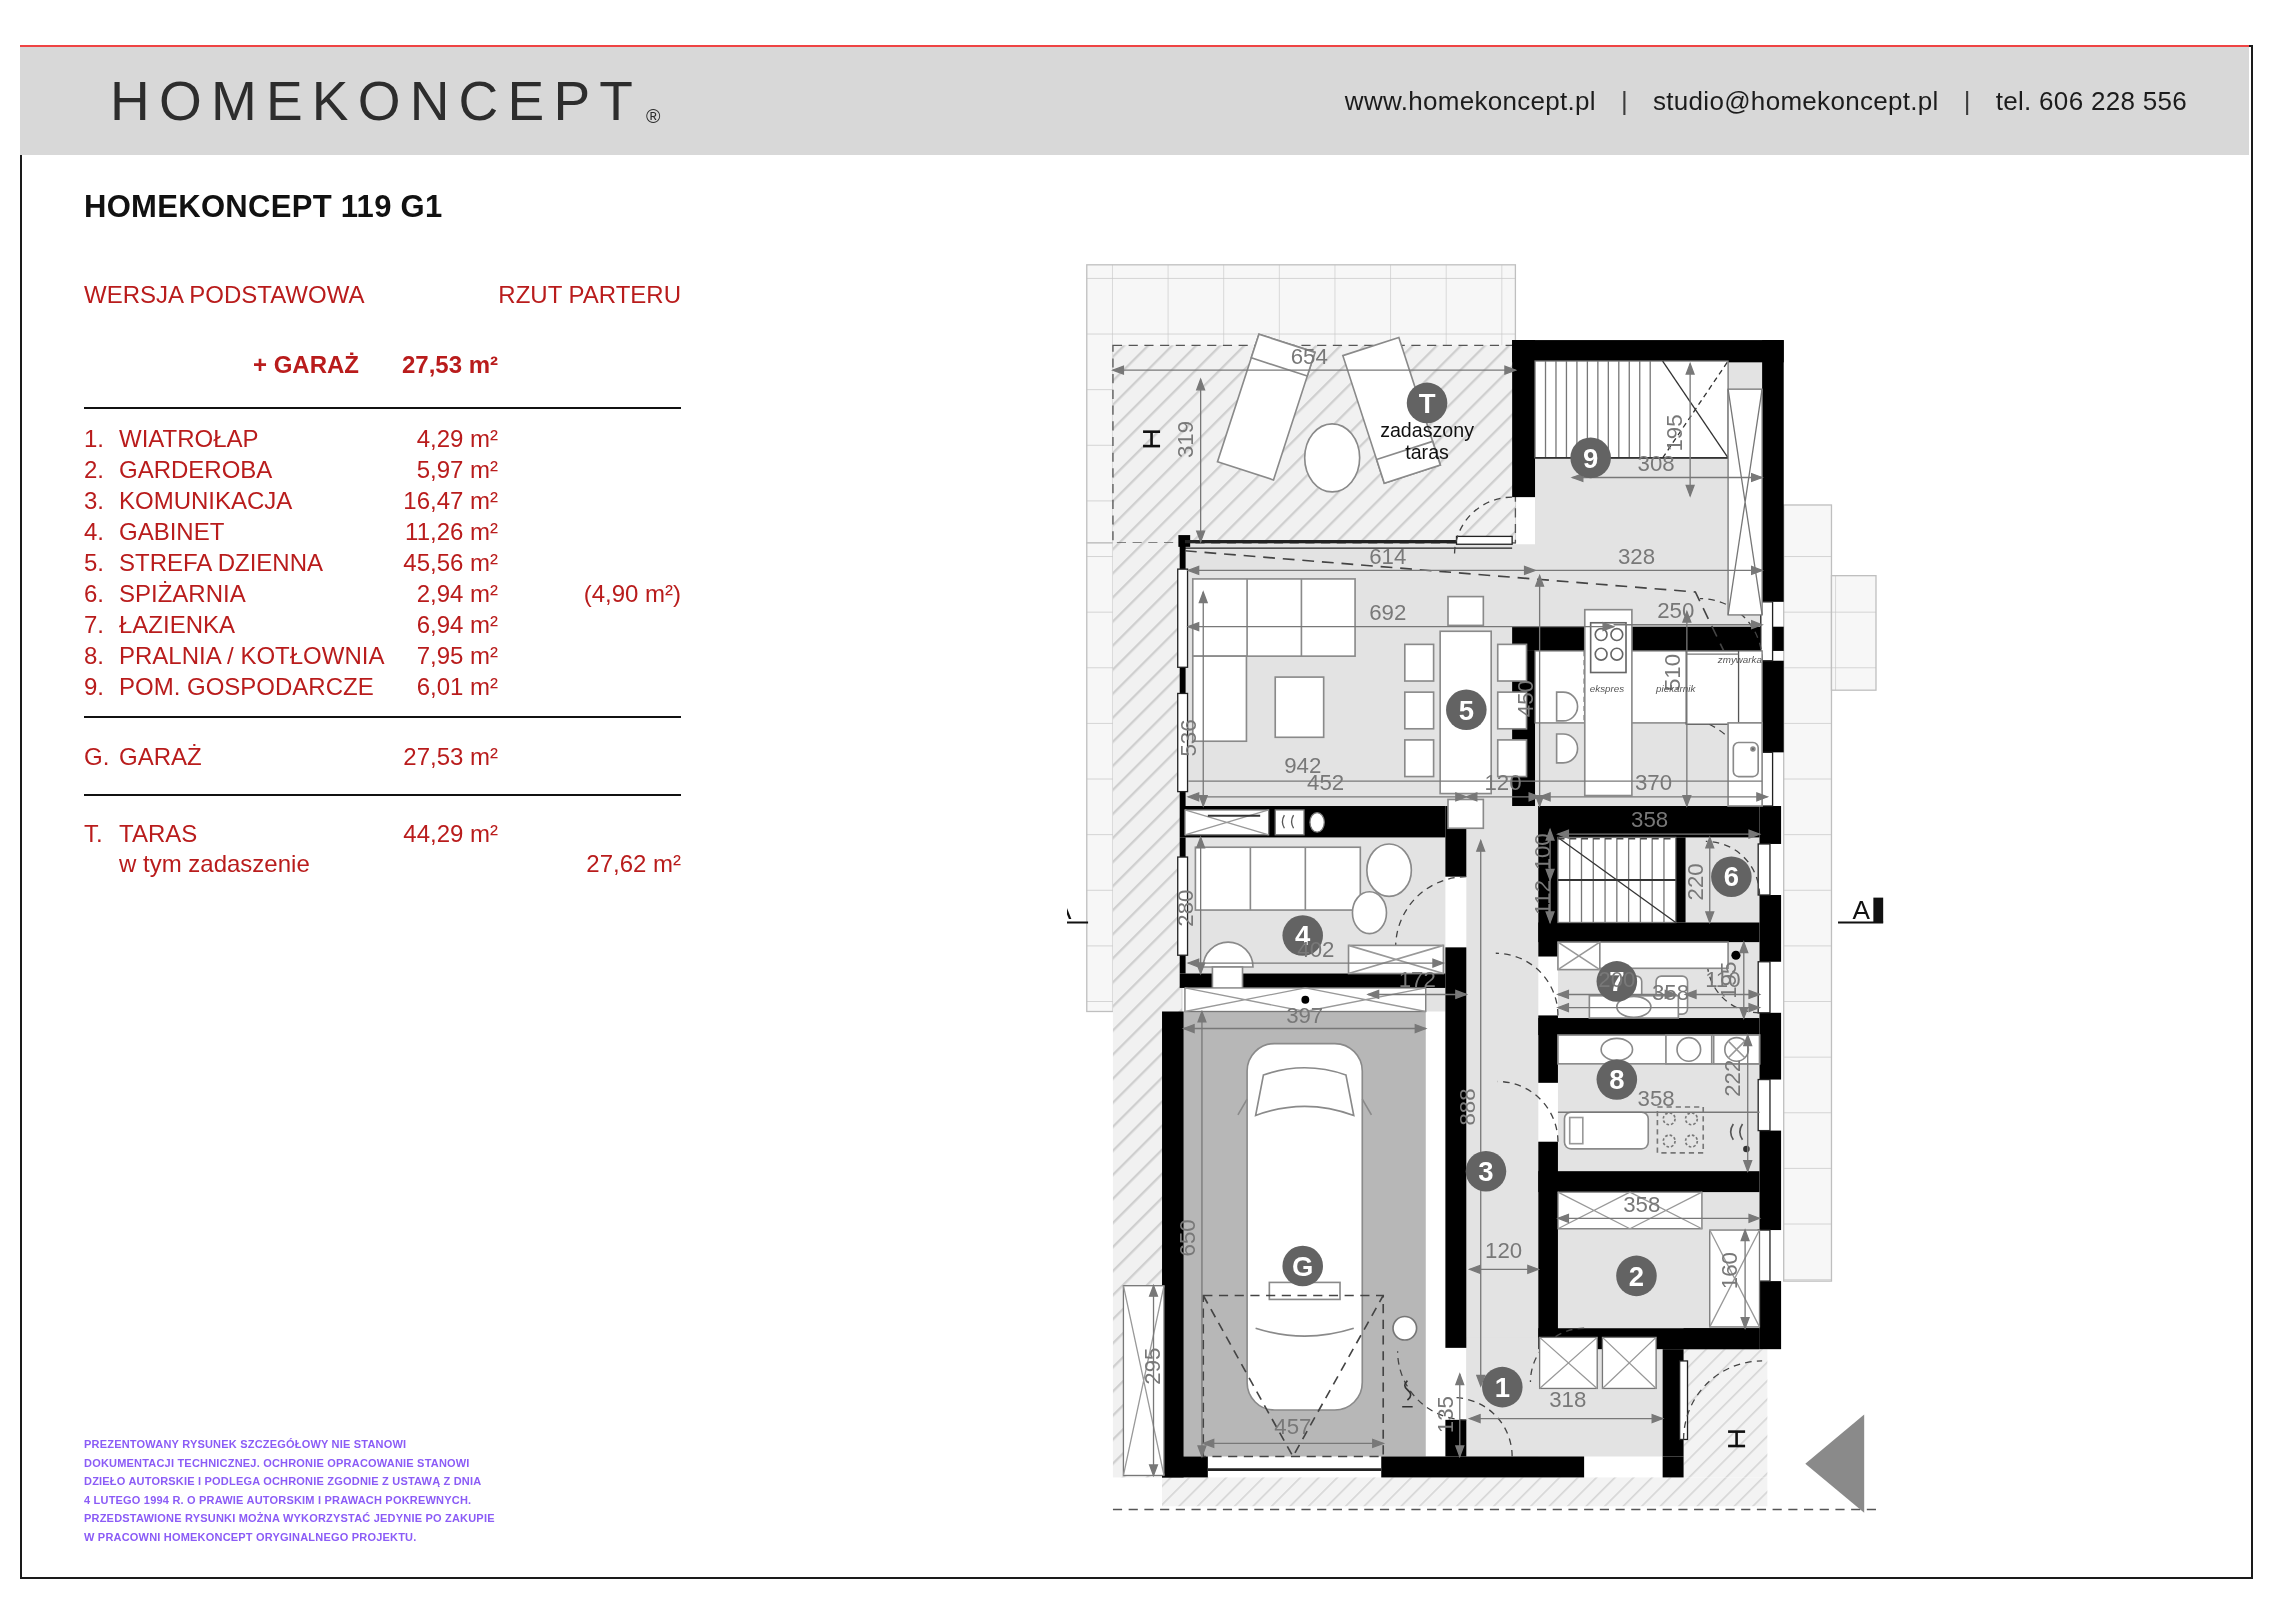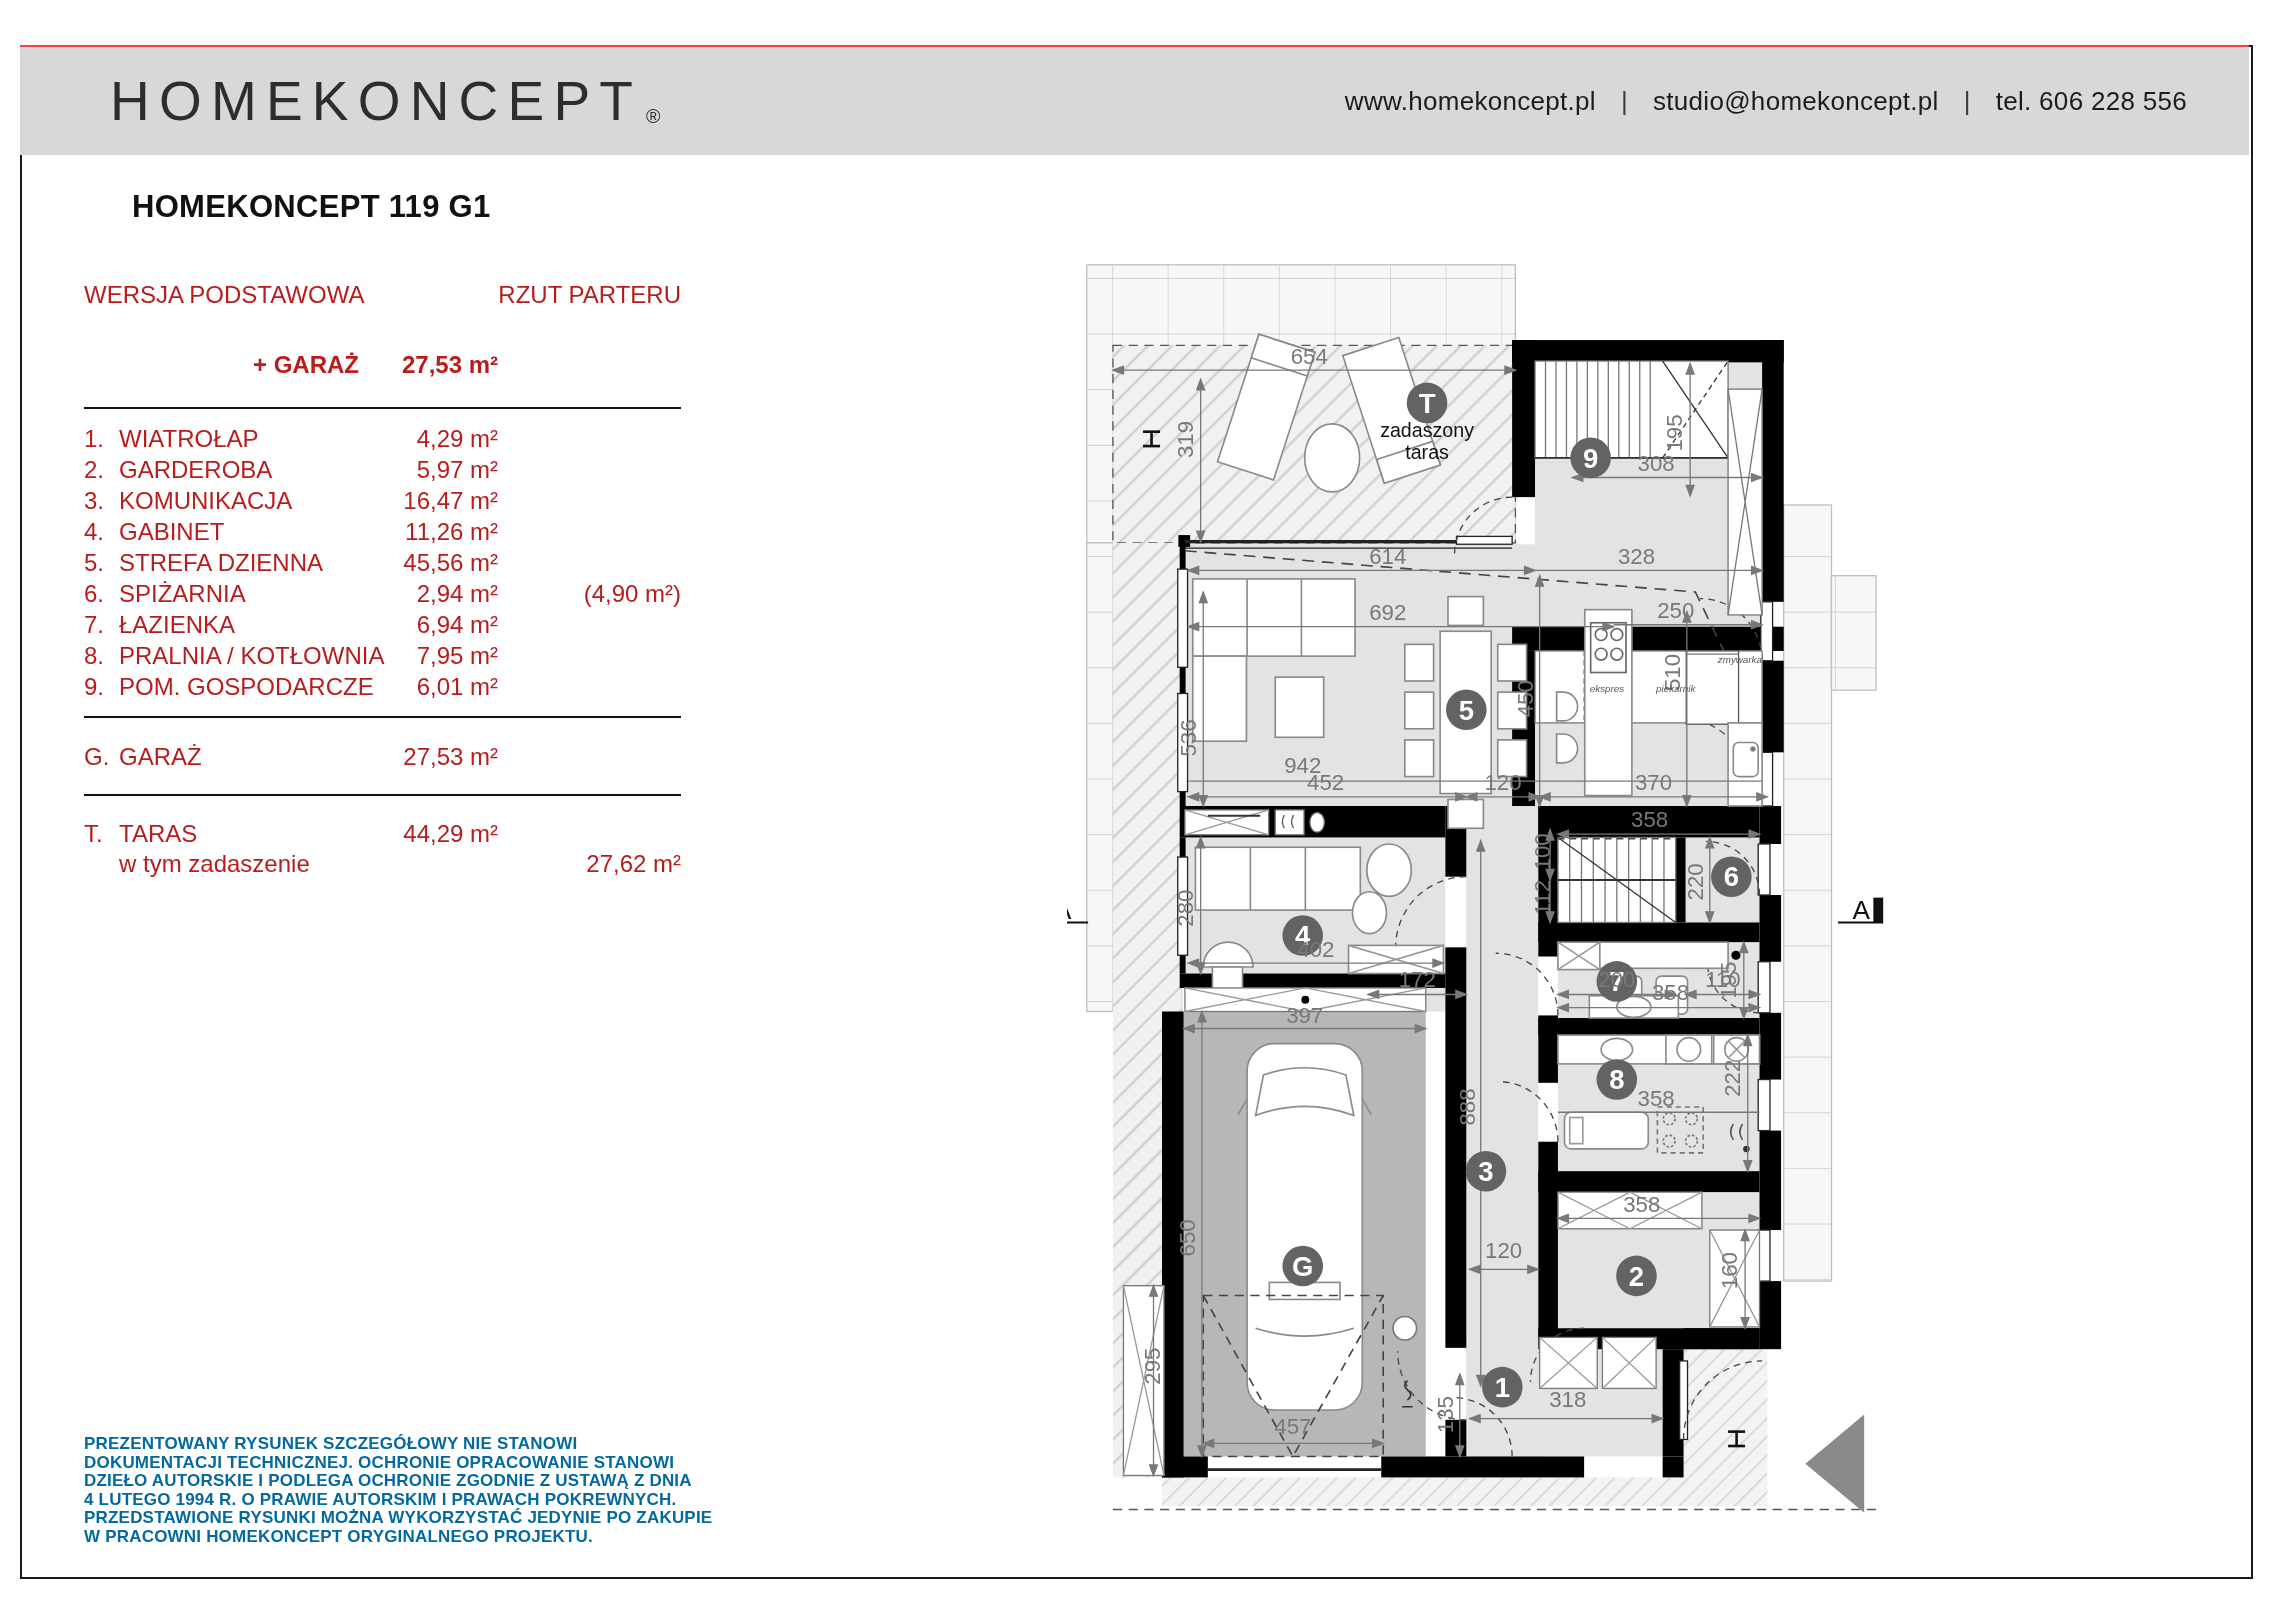--- a/index.html
+++ b/index.html
@@ -6,39 +6,39 @@
   #page{position:relative;width:2295px;height:1623px;background:#ffffff;font-family:"Liberation Sans",sans-serif;overflow:hidden;}
   
   #frame{position:absolute;left:20px;top:45px;width:2229px;height:1530px;border-left:2px solid #1a1a1a;border-right:2px solid #1a1a1a;border-bottom:2px solid #1a1a1a;border-top:2px solid #1a1a1a;border-bottom-width:2px;}
   
   #header{position:absolute;left:20px;top:45px;width:2229px;height:110px;background:#d8d8d8;border-top:2px solid #ef4444;box-sizing:border-box;display:flex;align-items:center;justify-content:space-between;}
   #logo{margin-left:90px;font-size:55px;letter-spacing:9.2px;color:#2d2d2d;font-weight:400;display:flex;align-items:flex-end;}
   #logo .reg{font-size:19.6px;margin-left:3.9px;margin-bottom:5.2px;letter-spacing:0;}
   #contact{margin-right:62px;font-size:26px;color:#1c1c1c;display:flex;gap:25px;align-items:flex-end;letter-spacing:0.3px;}
   #contact .sep{color:#3c3c3c;}
   
-  #doc-title{position:absolute;left:84px;top:189px;font-size:31px;font-weight:bold;color:#111;letter-spacing:0.3px;margin-left:48px;}
+  #doc-title{position:absolute;left:84px;top:189px;font-size:31px;font-weight:bold;color:#111;letter-spacing:0.3px;}
   
   #panel{position:absolute;left:84px;top:281px;width:597px;font-size:24px;color:#b91c1c;}
   .vrow{display:flex;justify-content:space-between;margin-bottom:41px;}
   .arow{display:grid;grid-template-columns:275px 1fr 183px;align-items:baseline;line-height:29px;}
   .arow .lbl{font-weight:bold;}
   .arow .val{text-align:right;font-weight:bold;}
   .arow .par{text-align:right;font-weight:bold;}
   .sepline{border-top:2px solid #111;margin:0;}
   #rooms{margin-top:14.4px;margin-bottom:14.4px;}
   .rrow{display:grid;grid-template-columns:35px 1fr 98px 183px;line-height:31px;}
   .rrow .val{text-align:right;}
   .rrow .par{text-align:right;}
   .grow{display:grid;grid-template-columns:35px 1fr 98px 183px;line-height:30px;margin:23.6px 0 22px 0;}
   .grow .val{text-align:right;}
   .trow2{display:grid;grid-template-columns:35px 1fr 281px;line-height:30px;}
   .trow2 .sval{text-align:right;}
   
-  #disclaimer{position:absolute;left:84px;top:1435px;font-size:17px;line-height:18.6px;color:#0369a1;font-weight:bold;letter-spacing:0.2px;}
+  #disclaimer{position:absolute;left:84px;top:1435px;font-size:11px;line-height:18.6px;color:#8b5cf6;font-weight:bold;letter-spacing:0.2px;}
   
   #plan-wrap{position:absolute;left:1067px;top:255px;width:851px;height:1263px;}
   svg text{font-family:"Liberation Sans",sans-serif;}
   .dimtxt{fill:#787878;font-size:34px;}
   .planlbl{fill:#111;font-size:30px;}
   .smlbl{fill:#555;font-size:15px;font-style:italic;}
   .badge-circle{fill:#636363;}
   .badge-txt{fill:#ffffff;font-size:42px;font-weight:bold;}
   .mark-a{fill:#111;font-size:40px;}
 </style>

